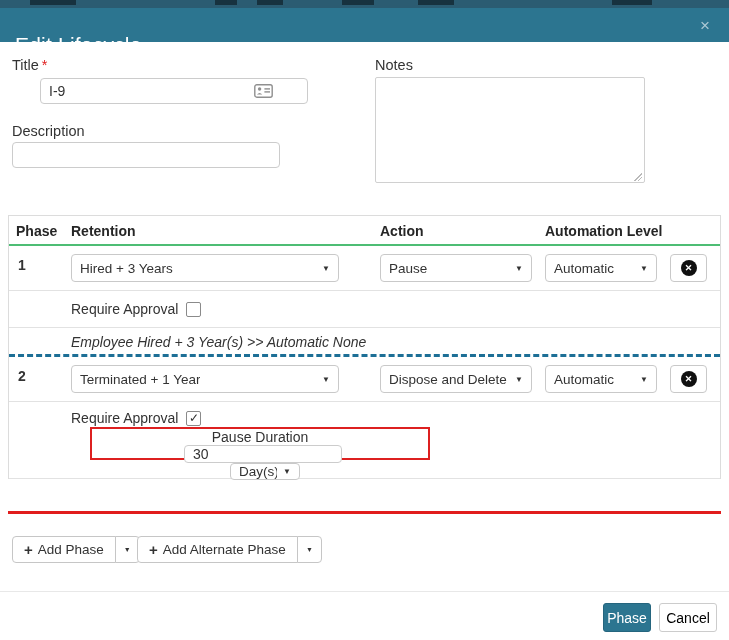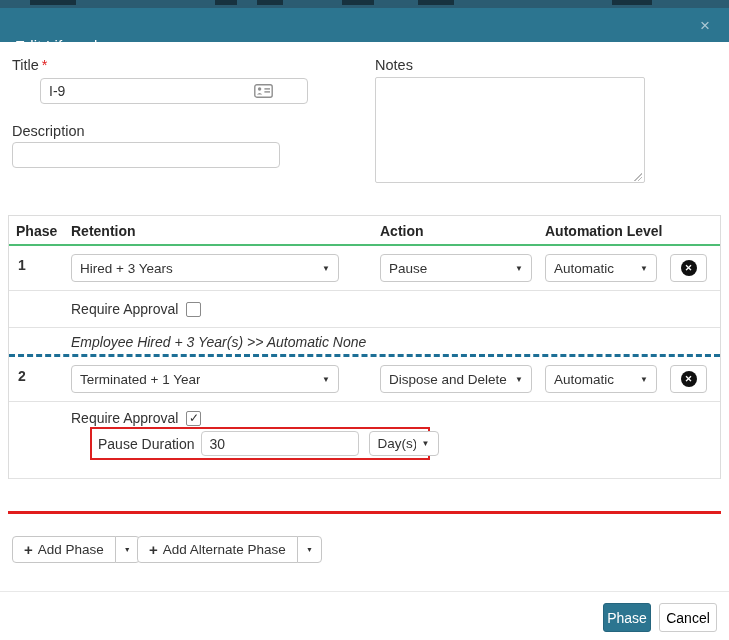--- a/index.html
+++ b/index.html
@@ -15,21 +15,21 @@
   
   .page-strip { position: absolute; left: 0; top: 0; width: 729px; height: 8px; background: #2b5c72; }
   .page-frag { position: absolute; top: 0; height: 5px; background: #17323f; }
 
   
   .modal-header {
     position: absolute; left: 0; top: 8px; width: 729px; height: 34px;
     background: #2c7590; color: #fff;
     display: flex; align-items: center; padding: 0 15px;
   }
-  .modal-title { font-size: 15px; font-weight: 400; letter-spacing: .2px; margin-top: 40px; }
+  .modal-title { font-size: 21px; font-weight: 400; letter-spacing: .2px; margin-top: 40px; }
   .close-x {
     margin-left: auto; color: #aac8d4; font-size: 17px; line-height: 1;
     cursor: pointer; padding: 2px 4px;
   }
 
   .lbl { position: absolute; font-size: 14.5px; color: #333; }
   .req { color: #e02020; margin-left: 3px; }
 
   .inp {
     position: absolute; border: 1px solid #cccccc; border-radius: 4px;
@@ -97,21 +97,21 @@
   }
 
   .sum-row { height: 29px; line-height: 29px; padding-left: 62px; font-size: 14px; color: #333; font-style: italic; }
   .sum-row.dashed { border-bottom: 3px dashed #1d6f96; }
 
   .req-row-tall { height: 77px; border-bottom: 1px solid #e2e2e2; position: relative; font-size: 14px; }
   .req-line { position: absolute; left: 62px; top: 8px; display: flex; align-items: center; }
 
   .pause-box {
     position: absolute; left: 81px; top: 25px; width: 340px; height: 33px;
-    border: 2px solid #dd2020; display: flex; align-items: center; padding: 0 6px;
+    border: 2px solid #dd2020; display: flex; align-items: center; padding: 0 6px; flex-direction: column;
   }
   .pause-label { font-size: 14px; white-space: nowrap; }
   .pause-input { position: static; width: 158px; height: 25px; margin-left: 6px; }
   .dd-unit { position: static; height: 25px; width: 70px; margin-left: 10px; top: 0; }
 
   .red-underline { position: absolute; left: 8px; top: 511px; width: 713px; height: 3px; background: #e11d1d; }
 
   
   .split-group { position: absolute; top: 536px; height: 27px; display: flex; }
   .grp-1 { left: 12px; }

